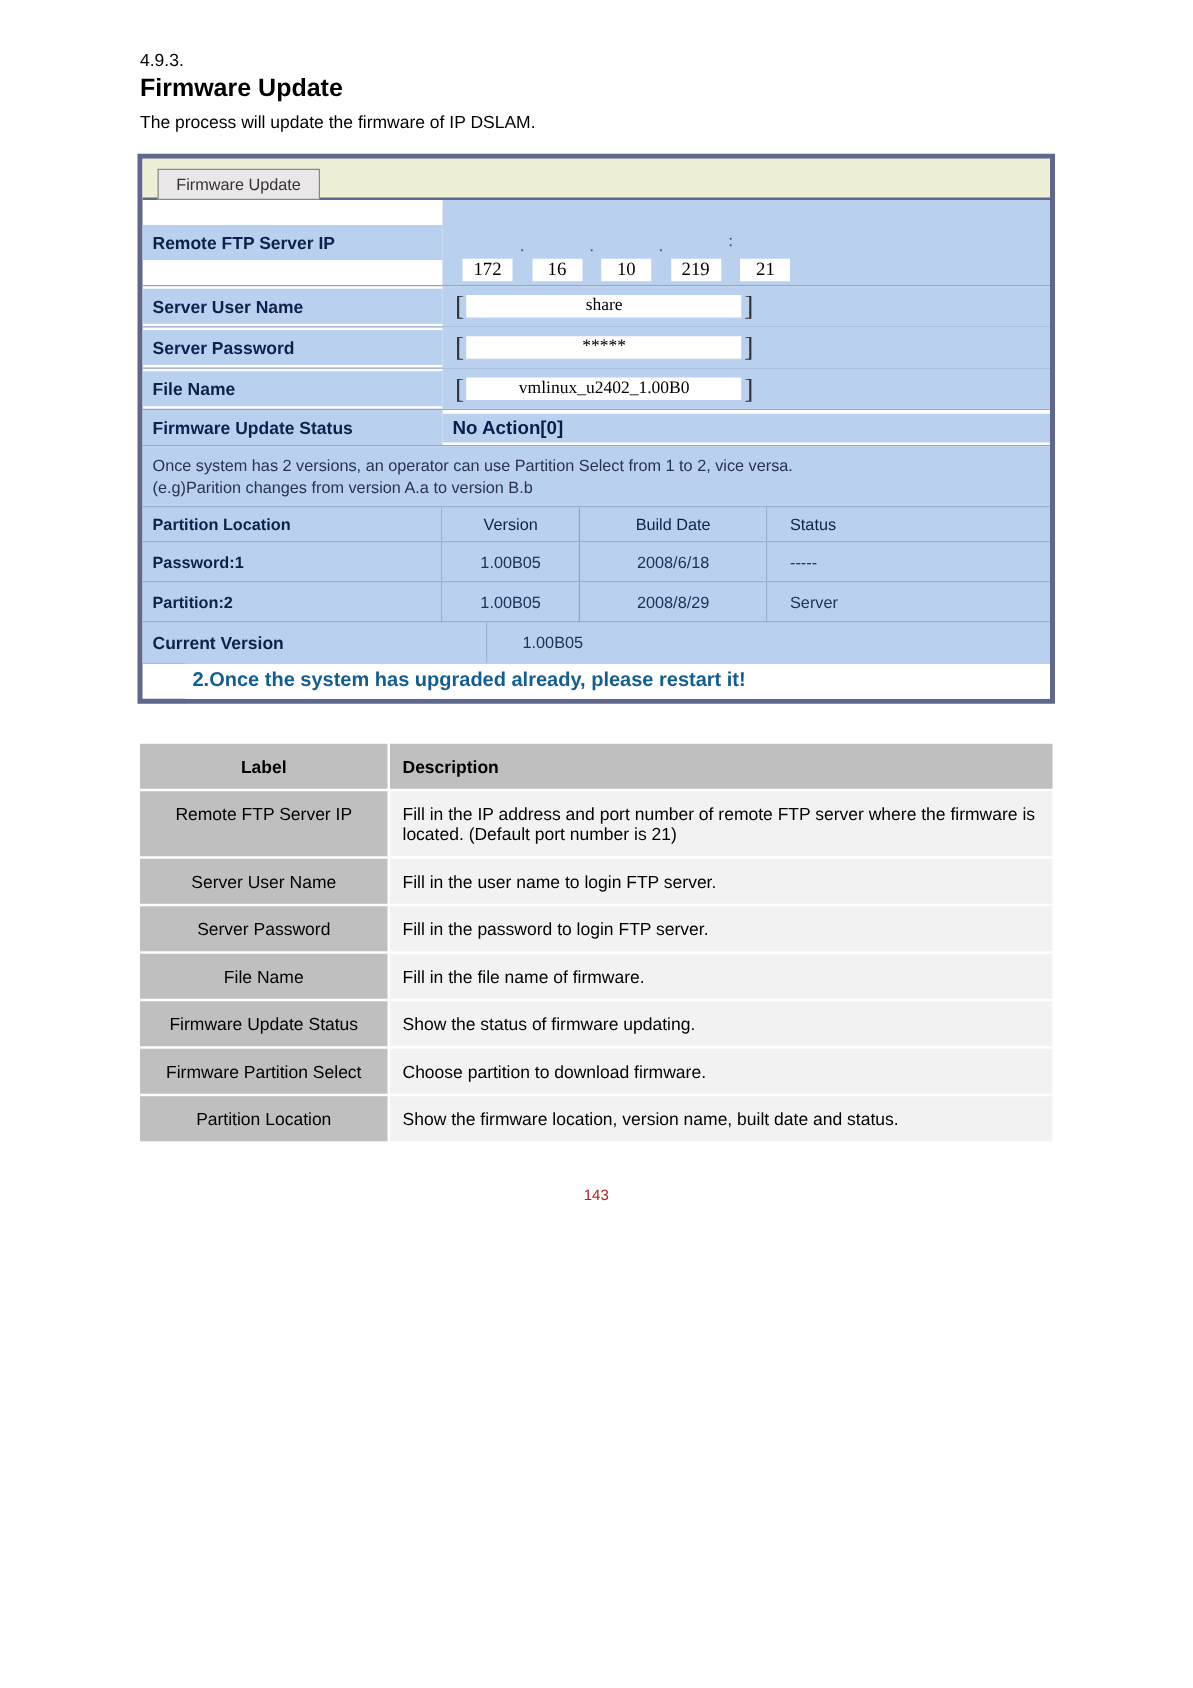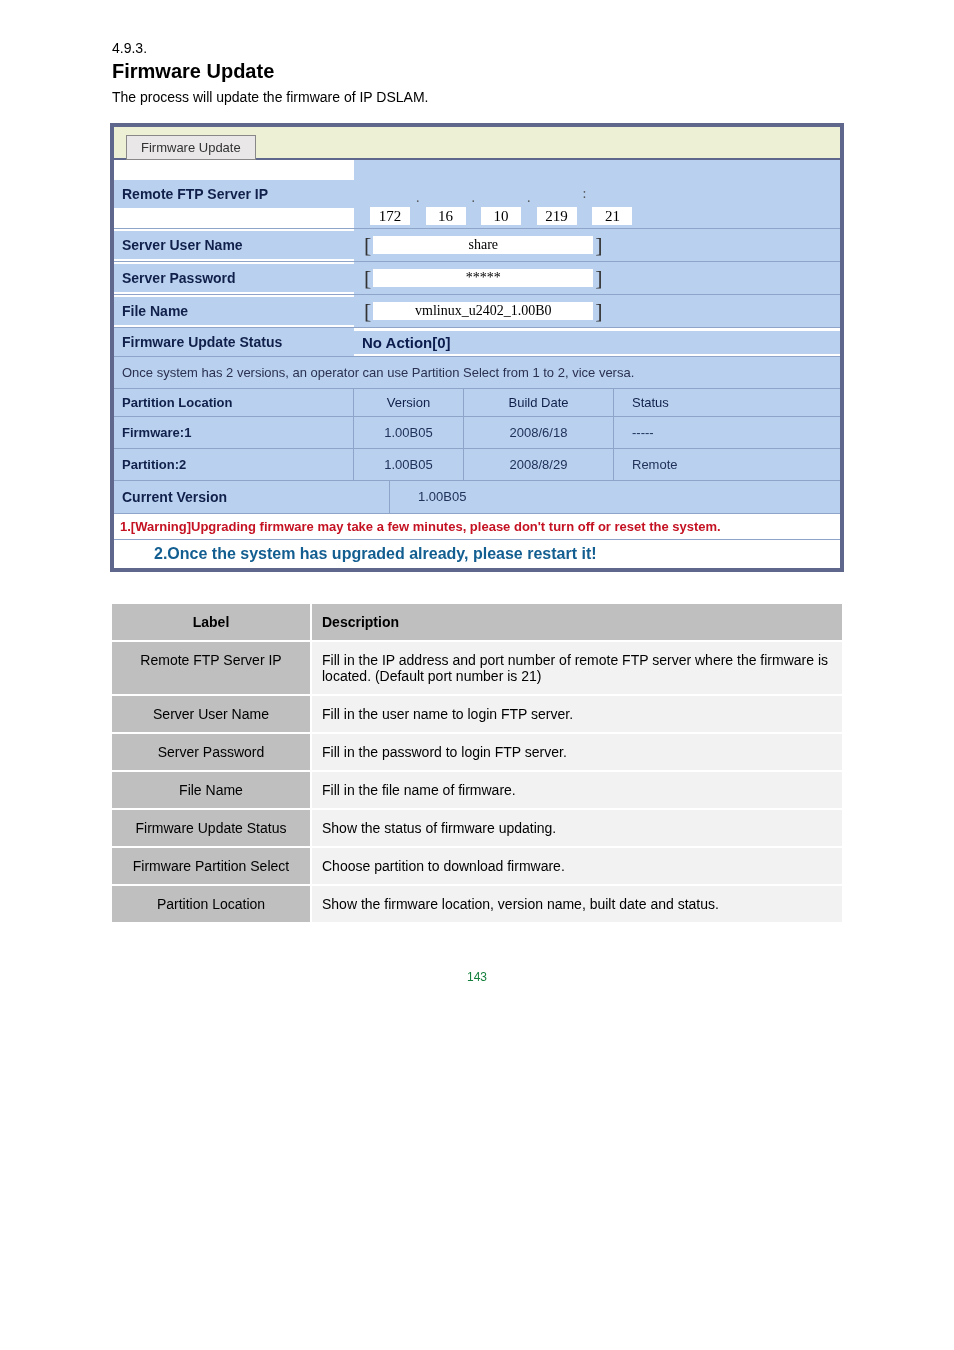--- a/index.html
+++ b/index.html
@@ -46,21 +46,21 @@
 
   .warn1 { background: #fff; border-bottom: 1px solid #8ea4c9; padding: 5px 6px; font-size: 13px; font-weight: bold; color: #c51222; }
   .warn2 { background: #fff; padding: 5px 6px; font-size: 16px; font-weight: bold; color: #135e91; margin-left: 34px; }
 
   .desc-table { width: 100%; border-collapse: collapse; margin-top: 30px; font-size: 14px; }
   .desc-table td, .desc-table th { border: 2px solid #fff; padding: 10px 10px; vertical-align: top; }
   .desc-table th { background: #bfbfbf; font-weight: bold; text-align: left; color: #000; }
   .desc-table .label-col { background: #bfbfbf; width: 200px; text-align: center; }
   .desc-table .value-col { background: #f2f2f2; }
 
-  .footer { text-align: center; font-size: 12px; color: #15803d; margin-top: 46px; }
+  .footer { text-align: center; font-size: 12px; color: #b91c1c; margin-top: 34px; }
 </style>
 </head>
 <body>
 
 <div class="page">
   <div class="page-num">4.9.3.</div>
   <div class="section-title">Firmware Update</div>
   <div class="body-text">The process will update the firmware of IP DSLAM.</div>
 
   <div class="screenshot">
@@ -120,45 +120,45 @@
 
     <div class="form-row">
       <div class="label-cell">Firmware Update Status</div>
       <div class="value-cell">
         <span class="status-val">No Action[0]</span>
       </div>
     </div>
 
     <div class="partition-block">
       <div class="line">Once system has 2 versions, an operator can use Partition Select from 1 to 2, vice versa.</div>
+      <div class="line">(e.g)Parition changes from version A.a to version B.b</div>
     </div>
 
     <div class="tbl">
       <div class="hcell rlabel">Partition Location</div>
       <div class="hcell" style="text-align:center;font-weight:normal;">Version</div>
       <div class="hcell" style="text-align:center;font-weight:normal;">Build Date</div>
       <div class="hcell last status-col" style="font-weight:normal;">Status</div>
 
-      <div class="cell rlabel">Firmware:1</div>
+      <div class="cell rlabel">Password:1</div>
       <div class="cell">1.00B05</div>
       <div class="cell">2008/6/18</div>
       <div class="cell last status-col">-----</div>
 
       <div class="cell rlabel">Partition:2</div>
       <div class="cell">1.00B05</div>
       <div class="cell">2008/8/29</div>
-      <div class="cell last status-col">Remote</div>
+      <div class="cell last status-col">Server</div>
     </div>
 
     <div class="current-row">
       <div class="cv-label">Current Version</div>
       <div class="cv-val">1.00B05</div>
     </div>
 
-    <div class="warn1">1.[Warning]Upgrading firmware may take a few minutes, please don't turn off or reset the system.</div>
     <div class="warn2">2.Once the system has upgraded already, please restart it!</div>
   </div>
 
   <table class="desc-table">
     <tbody>
         <tr>
       <th class="label-col" style="text-align:center;">Label</th>
       <th>Description</th>
     </tr>
     <tr>

